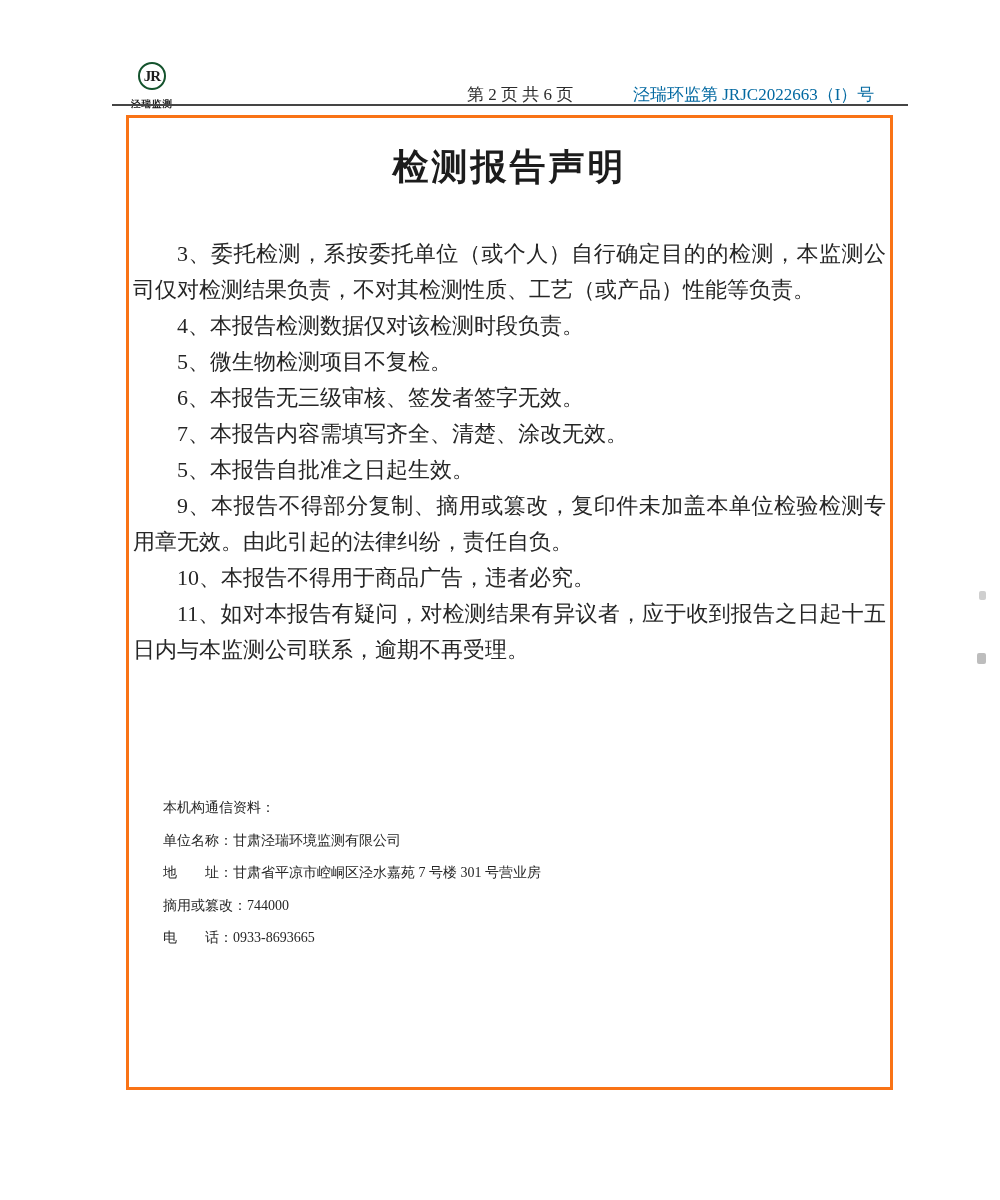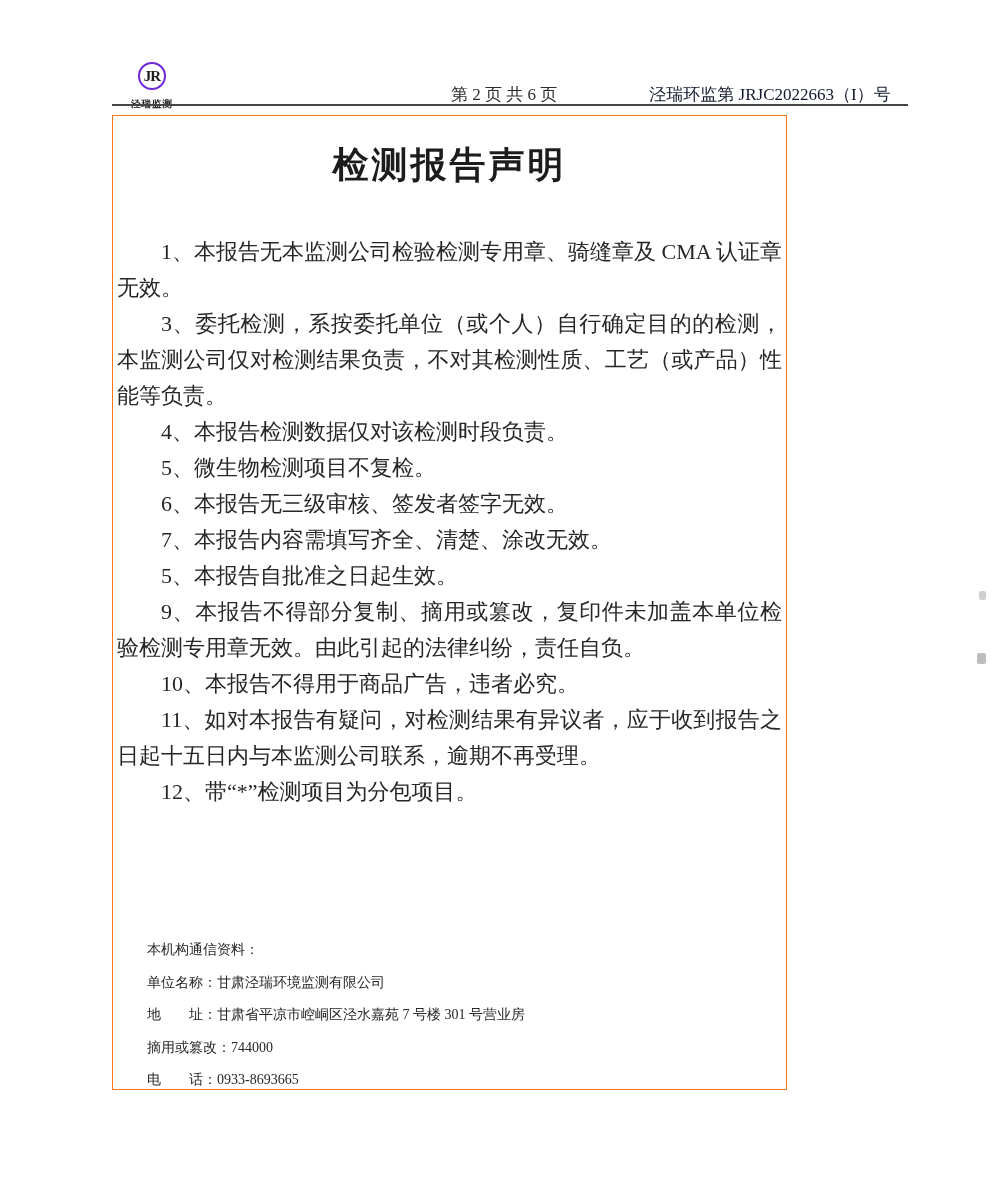--- a/index.html
+++ b/index.html
@@ -19,75 +19,75 @@
     position: absolute;
     left: 128px;
     top: 62px;
     width: 48px;
     text-align: center;
   }
   .logo-circle {
     width: 28px;
     height: 28px;
     margin: 0 auto;
-    border: 2px solid #6d28d9;
+    border: 2px solid #14532d;
     border-radius: 50%;
     display: flex;
     align-items: center;
     justify-content: center;
     font-weight: bold;
     font-size: 15px;
     color: #1d1d1d;
     letter-spacing: -1px;
   }
   .logo-caption {
     margin-top: 8px;
     font-size: 9.5px;
     font-weight: bold;
     color: #161616;
     letter-spacing: 1px;
     white-space: nowrap;
   }
   .page-info {
     position: absolute;
-    left: 414px;
+    left: 430px;
     top: 83px;
     width: 180px;
     text-align: center;
     font-size: 17px;
     color: #2c2c2c;
     white-space: nowrap;
   }
   .report-no {
     position: absolute;
     left: 633px;
     top: 83px;
     width: 274px;
-    text-align: center;
+    text-align: left;
     font-size: 17px;
-    color: #0f172a;
+    color: #0369a1;
     white-space: nowrap;
   }
   .header-rule {
     position: absolute;
     left: 112px;
     top: 104px;
     width: 796px;
     height: 2px;
     background: #454545;
   }
 
   
   .content-box {
     position: absolute;
-    left: 112px;
+    left: 126px;
     top: 115px;
-    width: 675px;
+    width: 767px;
     height: 975px;
-    border: 1px solid #f97316;
+    border: 3px solid #f97316;
     background: #ffffff;
   }
   .title {
     margin-top: 24px;
     text-align: center;
     font-size: 36px;
     line-height: 50px;
     font-weight: bold;
     color: #1c1c1c;
     letter-spacing: 3px;
@@ -132,31 +132,29 @@
   </div>
 
   <div class="page-info">第 2 页 共 6 页</div>
   <div class="report-no">泾瑞环监第 JRJC2022663（I）号</div>
   <div class="header-rule"></div>
 
   <main class="content-box">
     <h1 class="title">检测报告声明</h1>
 
     <section class="items">
-        <p>1、本报告无本监测公司检验检测专用章、骑缝章及 CMA 认证章无效。</p>
         <p>3、委托检测，系按委托单位（或个人）自行确定目的的检测，本监测公司仅对检测结果负责，不对其检测性质、工艺（或产品）性能等负责。</p>
         <p>4、本报告检测数据仅对该检测时段负责。</p>
         <p>5、微生物检测项目不复检。</p>
         <p>6、本报告无三级审核、签发者签字无效。</p>
         <p>7、本报告内容需填写齐全、清楚、涂改无效。</p>
         <p>5、本报告自批准之日起生效。</p>
         <p>9、本报告不得部分复制、摘用或篡改，复印件未加盖本单位检验检测专用章无效。由此引起的法律纠纷，责任自负。</p>
         <p>10、本报告不得用于商品广告，违者必究。</p>
         <p>11、如对本报告有疑问，对检测结果有异议者，应于收到报告之日起十五日内与本监测公司联系，逾期不再受理。</p>
-        <p>12、带“*”检测项目为分包项目。</p>
       </section>
 
     <section class="contact">
       <p class="contact-heading">本机构通信资料：</p>
       <div>
           <p><span>单位名称：</span><span>甘肃泾瑞环境监测有限公司</span></p>
           <p><span>地　　址：</span><span>甘肃省平凉市崆峒区泾水嘉苑 7 号楼 301 号营业房</span></p>
           <p><span>摘用或篡改：</span><span>744000</span></p>
           <p><span>电　　话：</span><span>0933-8693665</span></p>
         </div>

